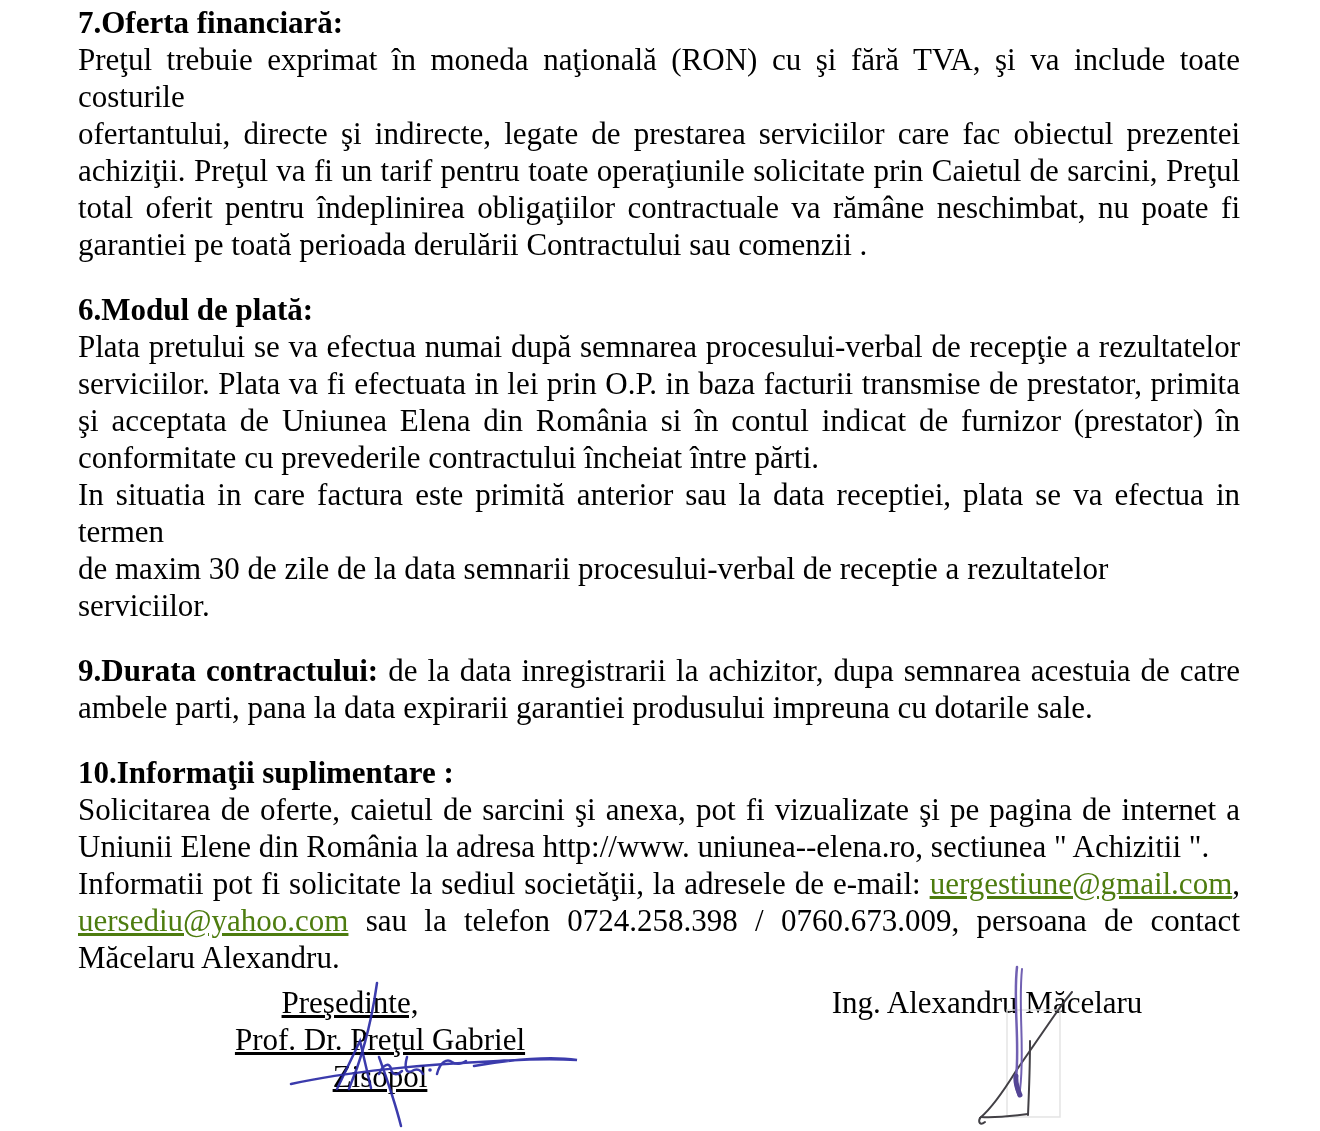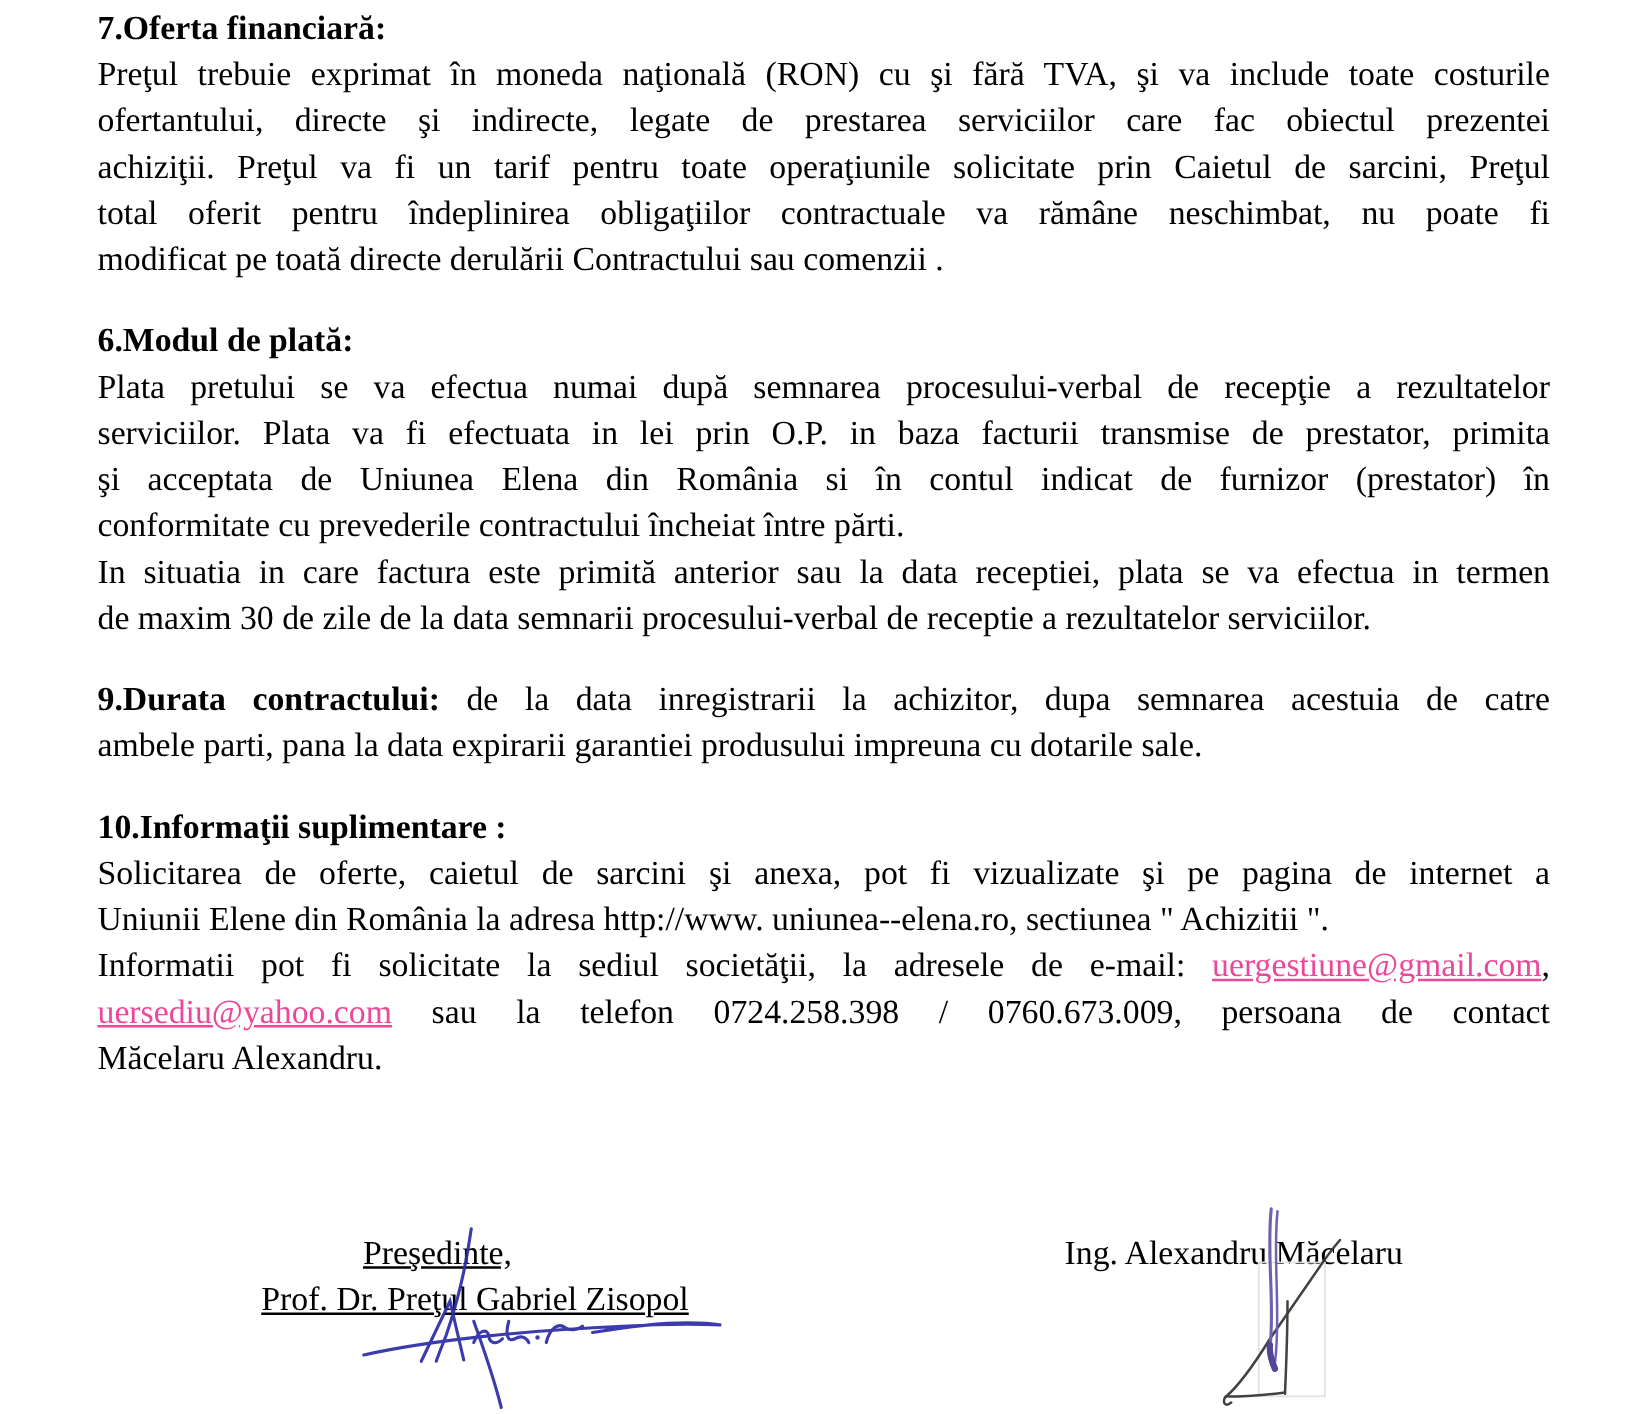--- a/index.html
+++ b/index.html
@@ -4,31 +4,31 @@
 <title>Document</title>
 <style>
   html, body { margin: 0; padding: 0; background: #ffffff; }
   .page {
     position: relative;
     width: 1320px;
     height: 1131px;
     background: #ffffff;
     color: #000000;
     font-family: "Liberation Serif", "DejaVu Serif", serif;
-    font-size: 27px;
+    font-size: 31px;
     line-height: 37px;
     overflow: hidden;
   }
   .content { padding: 4px 80px 0 78px; }
   .heading { font-weight: bold; }
   .jline { text-align: justify; text-align-last: justify; }
   .nline { text-align: left; }
   .spacer { height: 28px; }
   a.email {
-    color: #ec4899;
+    color: #4d7c0f;
     text-decoration: underline;
     cursor: pointer;
   }
   .sig-block {
     position: absolute;
     text-align: center;
     line-height: 37px;
   }
   .sig-left  { left: 185px; top: 984px; width: 390px; text-decoration: underline; }
   .sig-right { left: 822px; top: 984px; width: 330px; }
@@ -46,21 +46,21 @@
 <body>
 
 <div class="page">
   <div class="content">
 
     <div class="heading">7.Oferta financiară:</div>
     <div class="jline">Preţul trebuie exprimat în moneda naţională (RON) cu şi fără TVA, şi va include toate costurile</div>
     <div class="jline">ofertantului, directe şi indirecte, legate de prestarea serviciilor care fac obiectul prezentei</div>
     <div class="jline">achiziţii. Preţul va fi un tarif pentru toate operaţiunile solicitate prin Caietul de sarcini, Preţul</div>
     <div class="jline">total oferit pentru îndeplinirea obligaţiilor contractuale va rămâne neschimbat, nu poate fi</div>
-    <div class="nline">modificat pe toată directe derulării Contractului sau comenzii .</div>
+    <div class="nline">garantiei pe toată perioada derulării Contractului sau comenzii .</div>
 
     <div class="spacer"></div>
 
     <div class="heading">6.Modul de plată:</div>
     <div class="jline">Plata pretului se va efectua numai după semnarea procesului-verbal de recepţie a rezultatelor</div>
     <div class="jline">serviciilor. Plata va fi efectuata in lei prin O.P. in baza facturii transmise de prestator, primita</div>
     <div class="jline">şi acceptata de Uniunea Elena din România si în contul indicat de furnizor (prestator) în</div>
     <div class="nline">conformitate cu prevederile contractului încheiat între părti.</div>
     <div class="jline">In situatia in care factura este primită anterior sau la data receptiei, plata se va efectua in termen</div>
     <div class="nline">de maxim 30 de zile de la data semnarii procesului-verbal de receptie a rezultatelor serviciilor.</div>

